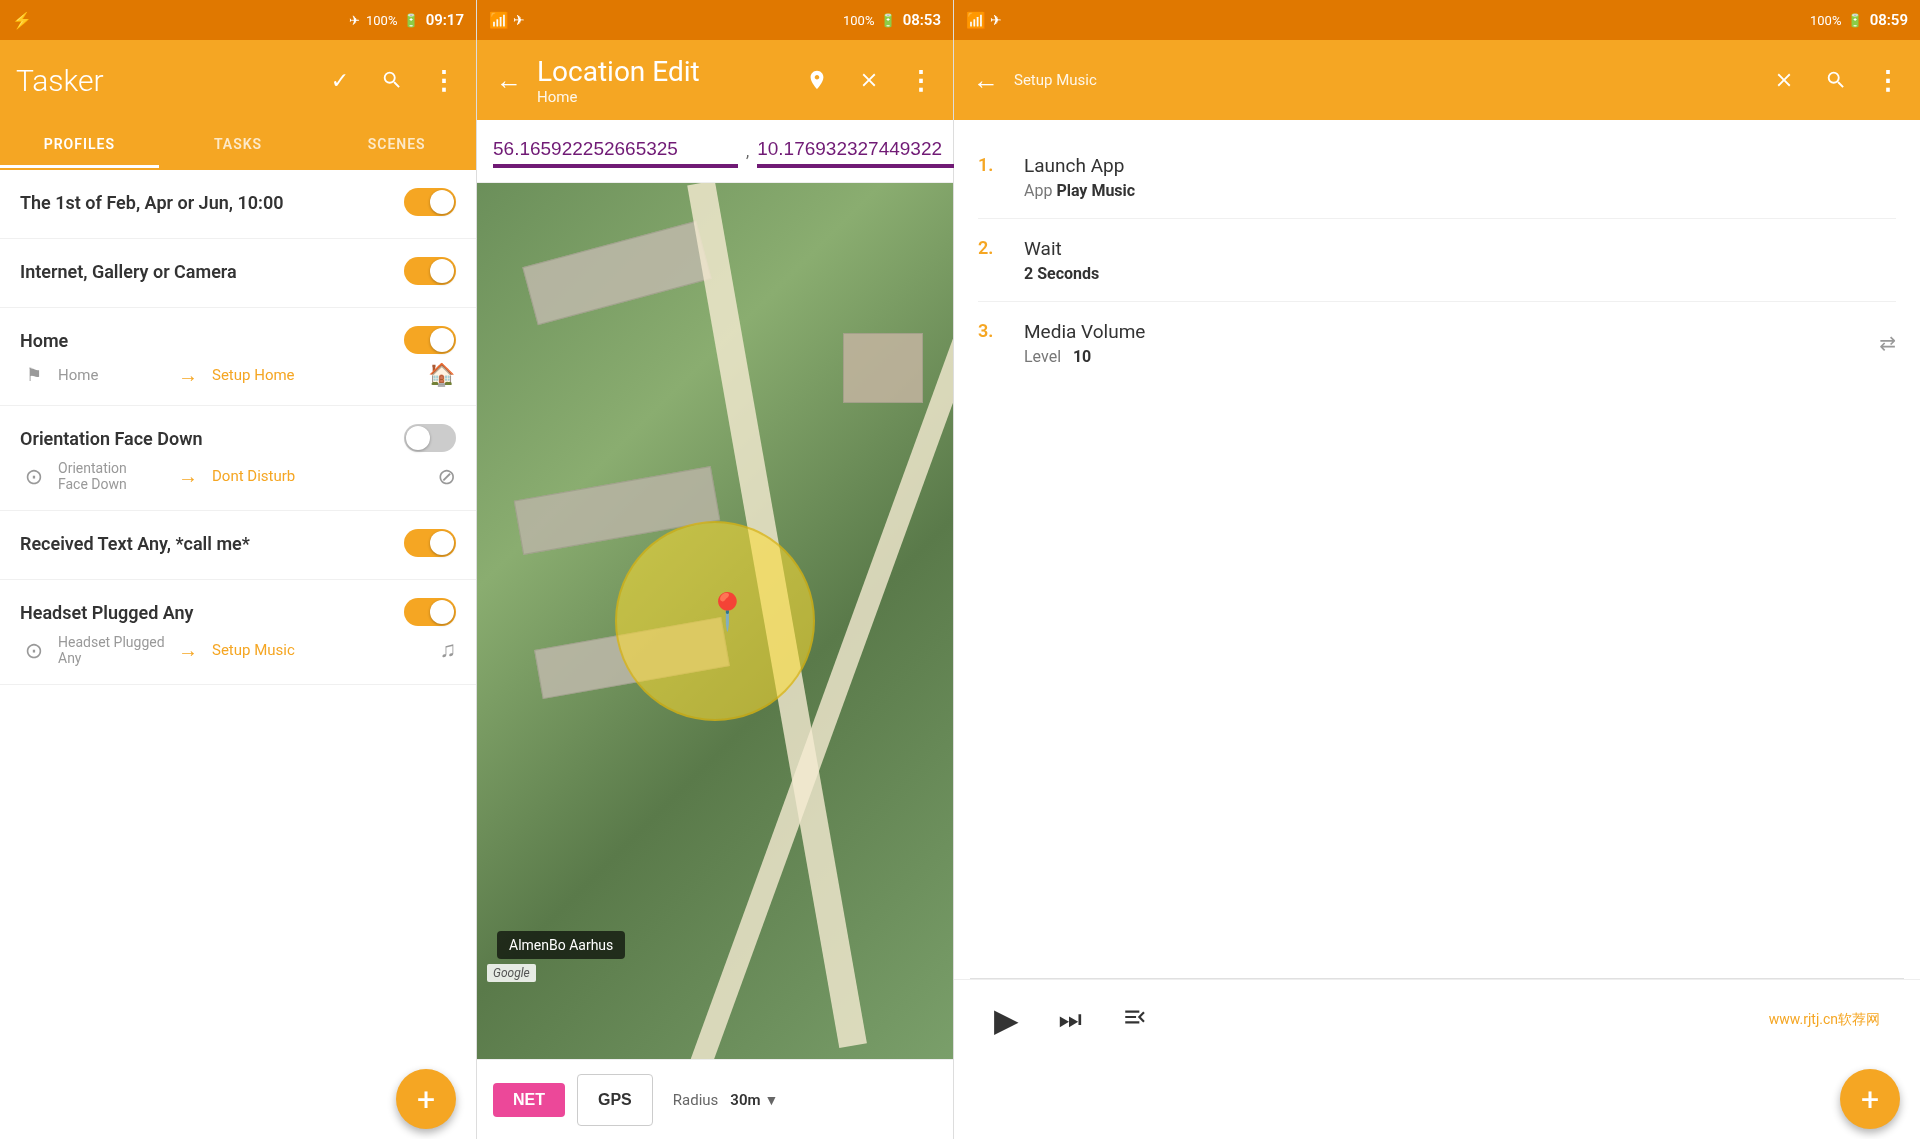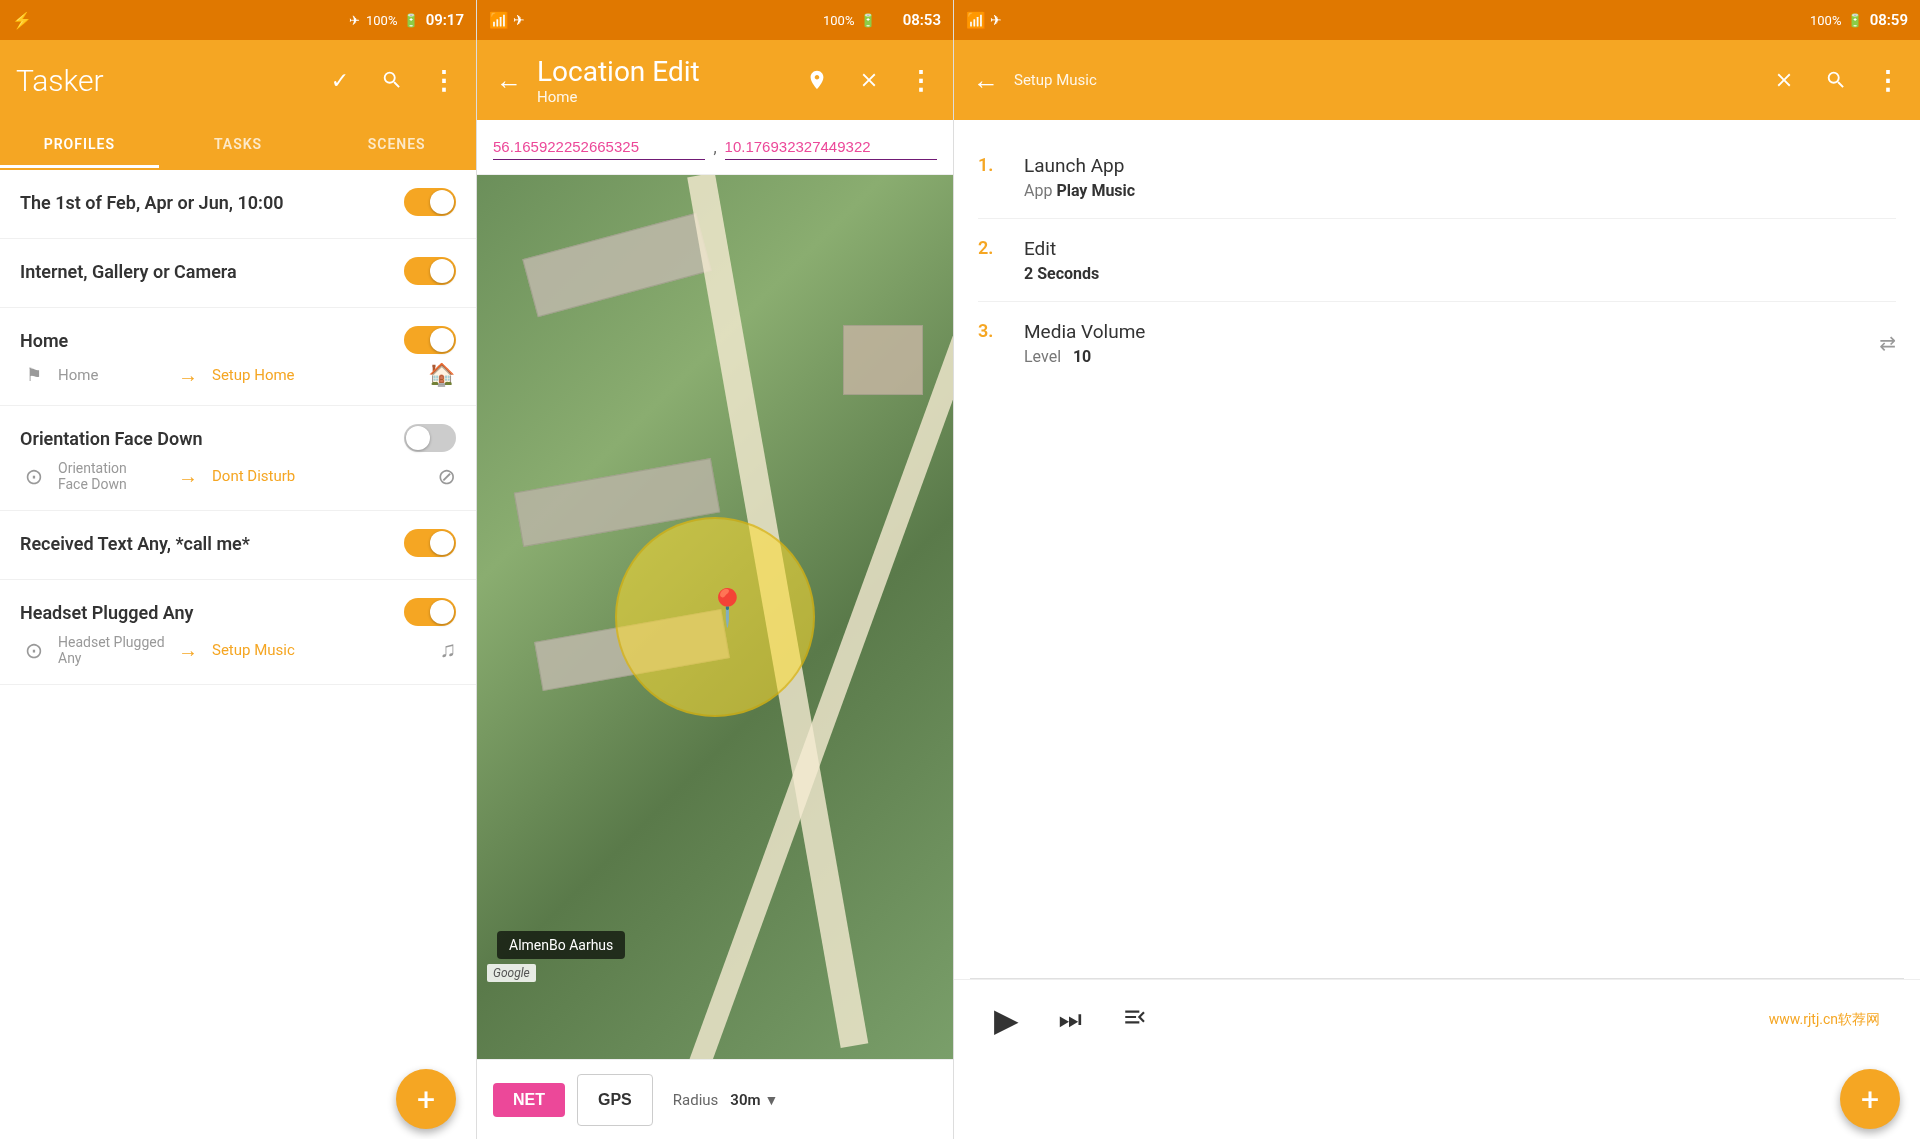--- a/index.html
+++ b/index.html
@@ -240,24 +240,24 @@
     
     .coord-bar {
       display: flex;
       align-items: center;
       padding: 14px 16px;
       border-bottom: 1px solid #eee;
       gap: 8px;
     }
     .coord-input {
       flex: 1;
-      font-size: 15px;
-      color: #ec4899;
+      font-size: 19px;
+      color: #701a75;
       border: none;
-      border-bottom: 1px solid #701a75;
+      border-bottom: 4px solid #701a75;
       padding: 4px 0;
       outline: none;
       background: transparent;
     }
     .coord-sep {
       color: #666;
       font-size: 16px;
     }
 
     .map-container {
@@ -540,21 +540,21 @@
 <div class="panel2">
 
   <div class="status-bar">
     <div class="status-bar-left">
       <span style="font-size:16px;">📶</span>
       <span style="font-size:14px;margin-left:4px;">✈</span>
     </div>
     <div class="status-bar-right">
       <span>100%</span>
       <span>🔋</span>
-      <span style="font-size:15px;font-weight:600;margin-left:20px;">08:53</span>
+      <span style="font-size:15px;font-weight:600;">08:53</span>
     </div>
   </div>
 
   <div class="app-bar">
     <span class="icon-btn" style="font-size:26px;margin-right:12px;">←</span>
     <div class="app-bar-title-group">
       <div class="title">Location Edit</div>
       <div class="subtitle">Home</div>
     </div>
     <div class="app-bar-icons">
@@ -657,21 +657,21 @@
           <strong>Play Music</strong>
         </div>
       </div>
     </div>
 
     <div style="height:1px;background:#f0f0f0;margin:0 24px;"></div>
 
     <div class="task-item">
       <span class="task-number">2.</span>
       <div class="task-content">
-        <div class="task-title">Edit</div>
+        <div class="task-title">Wait</div>
         <div class="task-detail">
           <strong>2 Seconds</strong>
         </div>
       </div>
     </div>
 
     <div style="height:1px;background:#f0f0f0;margin:0 24px;"></div>
 
     <div class="task-item">
       <span class="task-number">3.</span>

